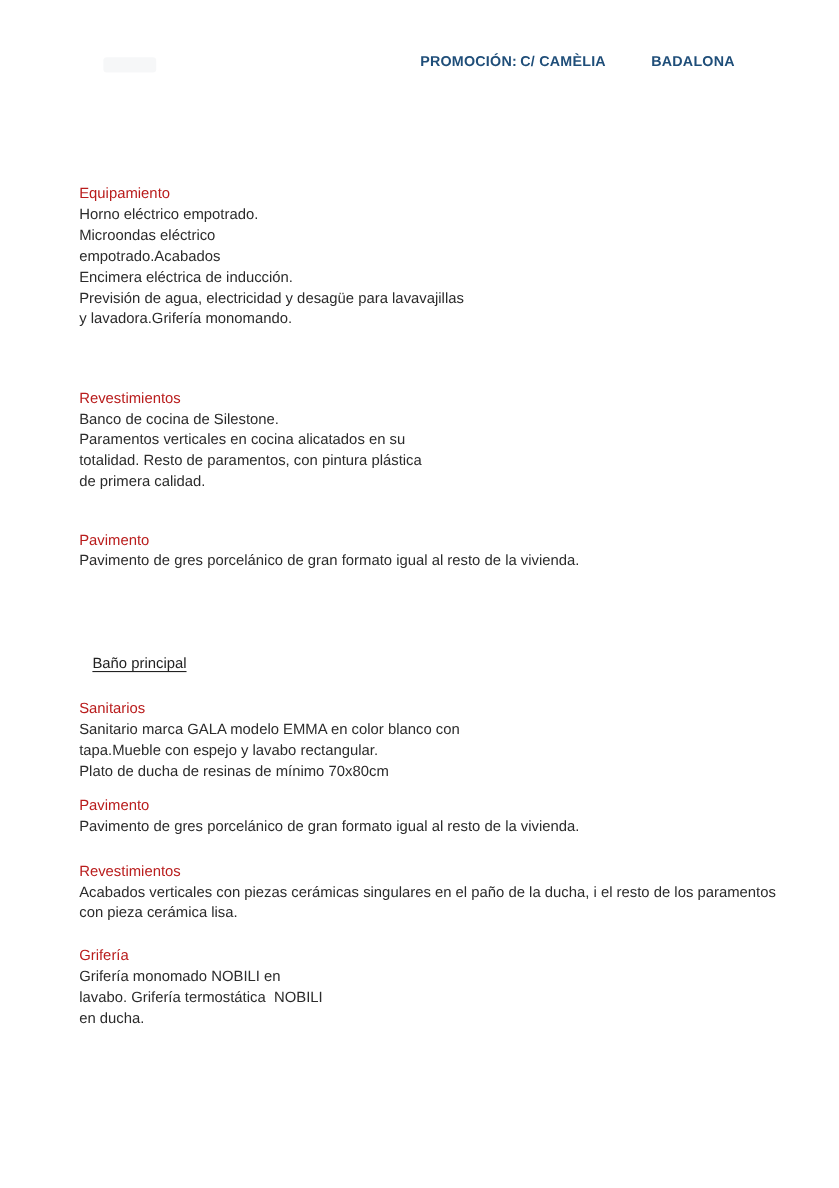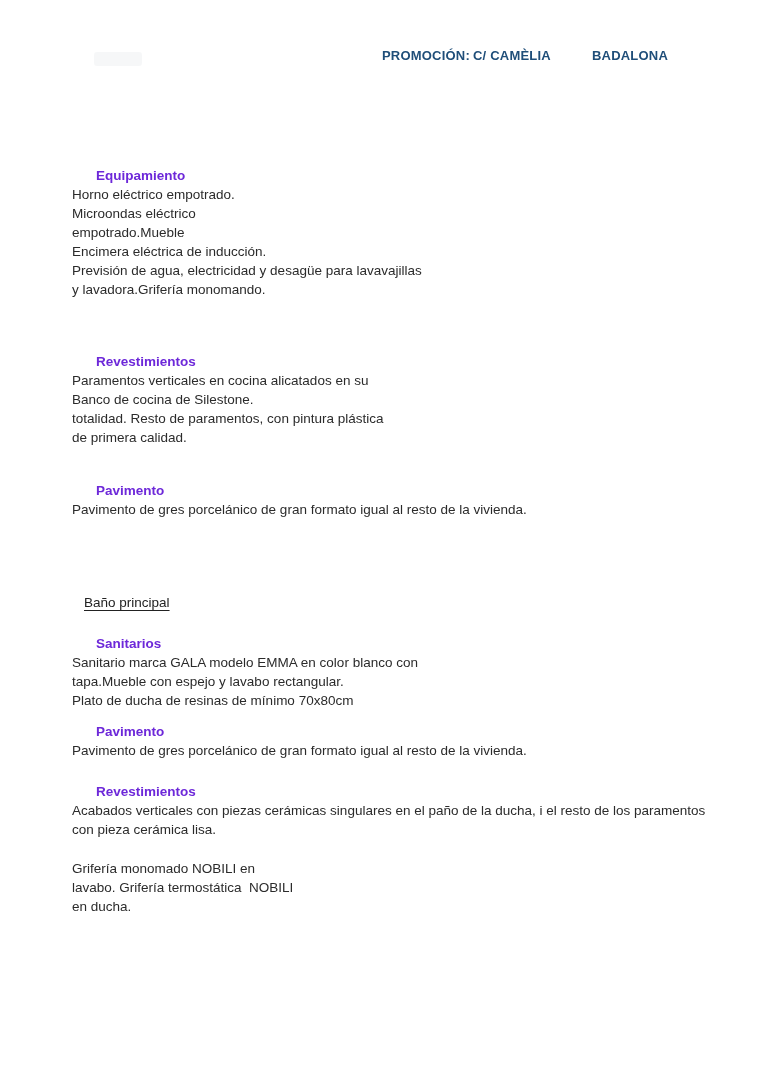--- a/index.html
+++ b/index.html
@@ -42,23 +42,22 @@
   .hdr .promo-label { left: 382px; }
   .hdr .promo-street { left: 473px; }
   .hdr .promo-city  { left: 592px; }
 
   .sec {
     position: absolute;
     left: 72px;
     right: 20px;
   }
   .sec .h {
-    font-weight: bold;
-    color: #6d28d9;
-    margin-left: 24px;
+    font-weight: normal;
+    color: #b91c1c;
   }
   .sec .line {
     white-space: pre;
   }
   .subtitle {
     position: absolute;
     left: 72px;
     text-decoration: underline;
     text-underline-offset: 3px;
     color: #222222;
@@ -75,30 +74,30 @@
   <div class="hdr">
     <span class="promo-label">PROMOCIÓN:</span>
     <span class="promo-street">C/ CAMÈLIA</span>
     <span class="promo-city">BADALONA</span>
   </div>
 
   <section class="sec" style="top:166px">
     <div class="h">Equipamiento</div>
     <div class="line">Horno eléctrico empotrado.</div>
     <div class="line">Microondas eléctrico</div>
-    <div class="line">empotrado.Mueble</div>
+    <div class="line">empotrado.Acabados</div>
     <div class="line">Encimera eléctrica de inducción.</div>
     <div class="line">Previsión de agua, electricidad y desagüe para lavavajillas</div>
     <div class="line">y lavadora.Grifería monomando.</div>
   </section>
 
   <section class="sec" style="top:352px">
     <div class="h">Revestimientos</div>
+    <div class="line">Banco de cocina de Silestone.</div>
     <div class="line">Paramentos verticales en cocina alicatados en su</div>
-    <div class="line">Banco de cocina de Silestone.</div>
     <div class="line">totalidad. Resto de paramentos, con pintura plástica</div>
     <div class="line">de primera calidad.</div>
   </section>
 
   <section class="sec" style="top:481px">
     <div class="h">Pavimento</div>
     <div class="line">Pavimento de gres porcelánico de gran formato igual al resto de la vivienda.</div>
   </section>
 
   <div class="subtitle" style="top:593px">Baño principal</div>
@@ -115,18 +114,19 @@
     <div class="line">Pavimento de gres porcelánico de gran formato igual al resto de la vivienda.</div>
   </section>
 
   <section class="sec" style="top:782px">
     <div class="h">Revestimientos</div>
     <div class="line">Acabados verticales con piezas cerámicas singulares en el paño de la ducha, i el resto de los paramentos</div>
     <div class="line">con pieza cerámica lisa.</div>
   </section>
 
   <section class="sec" style="top:859px">
+    <div class="h">Grifería</div>
     <div class="line">Grifería monomado NOBILI en</div>
     <div class="line">lavabo. Grifería termostática  NOBILI</div>
     <div class="line">en ducha.</div>
   </section>
 
 </div>
 
 </body></html>

